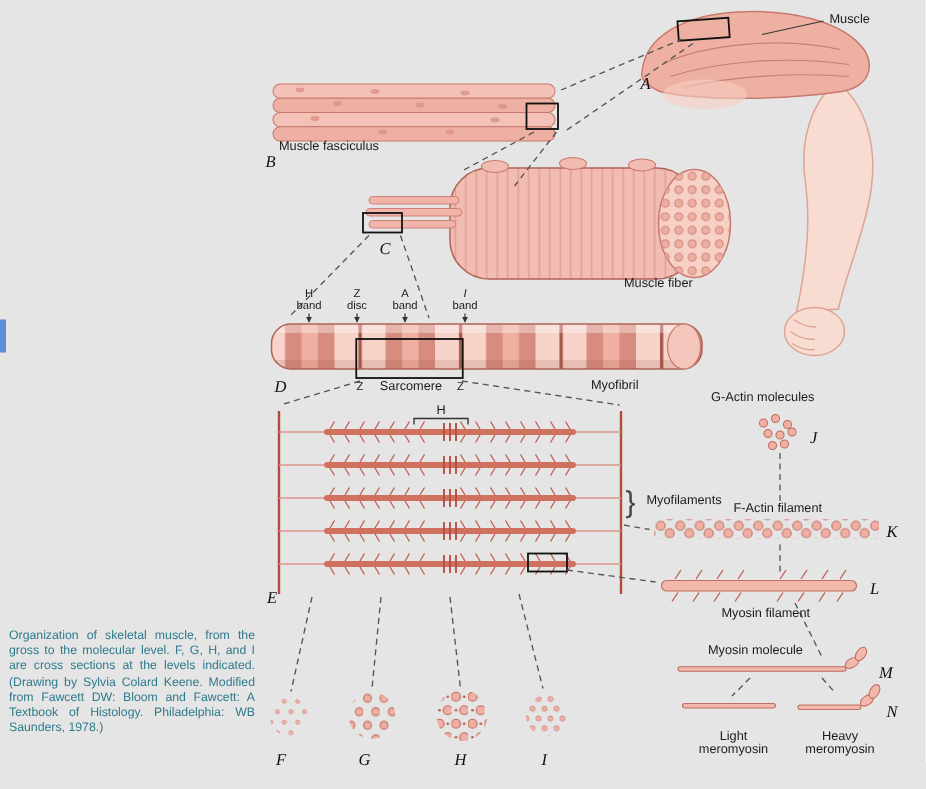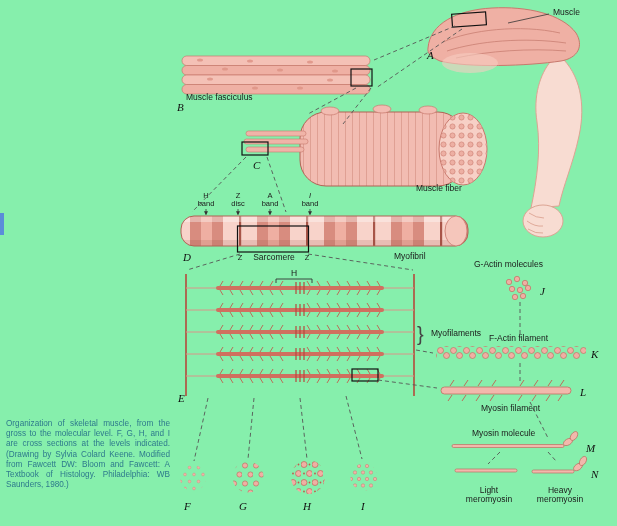--- a/index.html
+++ b/index.html
@@ -1,16 +1,16 @@
 <!DOCTYPE html>
 <html><head>
 <meta charset="utf-8">
 <style>
   html,body{margin:0;padding:0;background:#ffffff}
-  .stage{position:relative;width:617px;height:526px;background:#86efac;overflow:hidden;font-family:"Liberation Sans",sans-serif}
+  .stage{position:relative;width:617px;height:526px;background:#e5e5e5;overflow:hidden;font-family:"Liberation Sans",sans-serif}
   .stage svg{position:absolute;left:0;top:0}
   .lbl{font-family:"Liberation Sans",sans-serif;font-size:8.5px;fill:#1a1a1a}
   .sm{font-size:7.5px}
   .it{font-style:italic}
   .letter{font-family:"Liberation Serif",serif;font-style:italic;font-size:11px;fill:#111}
   .brace{font-family:"Liberation Sans",sans-serif;font-size:20px;fill:#444}
   .dash{stroke:#555;stroke-width:0.9;stroke-dasharray:4 3;fill:none}
   .thin{stroke:#DA9488;stroke-width:1}
   .thick{fill:#D0705F}
   .tick{stroke:#C0604F;stroke-width:0.9;fill:none}
@@ -287,15 +287,15 @@
     <text class="letter" x="303" y="510">H</text>
     <text class="letter" x="361" y="510">I</text>
     <text class="letter" x="540" y="295">J</text>
     <text class="letter" x="591" y="358">K</text>
     <text class="letter" x="580" y="396">L</text>
     <text class="letter" x="586" y="452">M</text>
     <text class="letter" x="591" y="478">N</text>
   </g>
 </svg>
 
-<div class="caption">Organization of skeletal muscle, from the gross to the molecular level. F, G, H, and I are cross sections at the levels indicated. (Drawing by Sylvia Colard Keene. Modified from Fawcett DW: Bloom and Fawcett: A Textbook of Histology. Philadelphia: WB Saunders, 1980.)</div>
+<div class="caption">Organization of skeletal muscle, from the gross to the molecular level. F, G, H, and I are cross sections at the levels indicated. (Drawing by Sylvia Colard Keene. Modified from Fawcett DW: Bloom and Fawcett: A Textbook of Histology. Philadelphia: WB Saunders, 1978.)</div>
 <div class="bluetick"></div>
 </div>
 
 </body></html>

